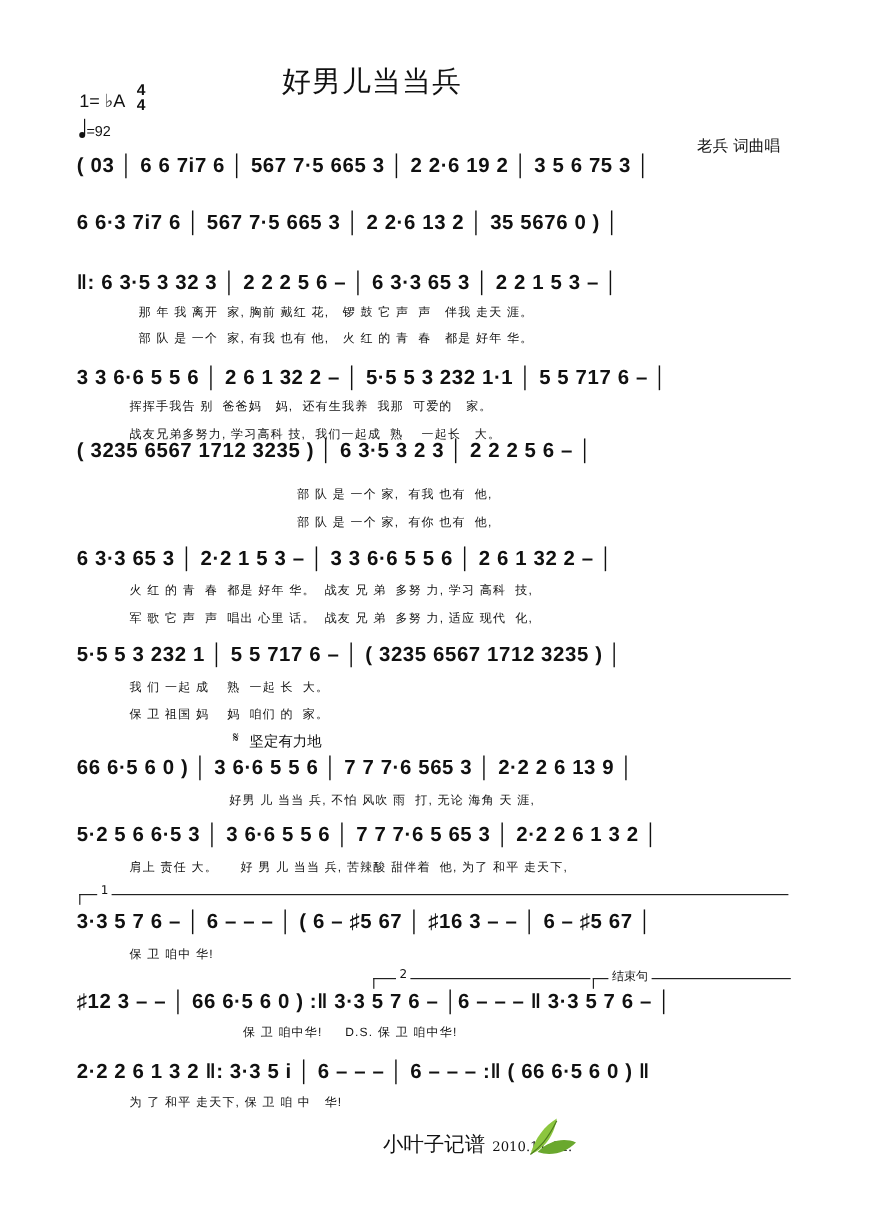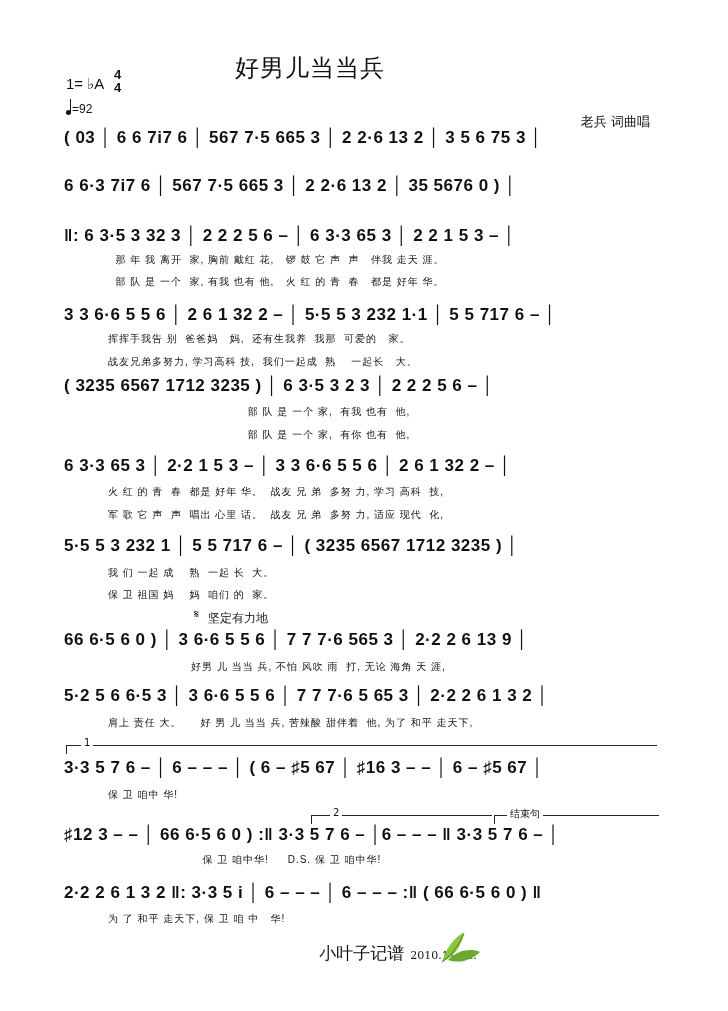--- a/index.html
+++ b/index.html
@@ -27,30 +27,30 @@
 <div class="key">1= ♭A</div>
 <div class="ts">
   <div>4</div>
   <div>4</div>
 </div>
 <div class="tempo">
   <span class="note"></span><span class="stem"></span><span>=92</span>
 </div>
 <div class="author">老兵  词曲唱</div>
 
-<div class="row" style="top:128px">( 03 │ 6 6 7i7 6 │ 567  7·5  665 3 │ 2 2·6  13 2 │ 3 5 6 75 3 │</div>
+<div class="row" style="top:128px">( 03 │ 6 6 7i7 6 │ 567  7·5  665 3 │ 2 2·6  19 2 │ 3 5 6 75 3 │</div>
 <div class="row" style="top:176px">6 6·3  7i7 6 │ 567  7·5  665  3 │ 2  2·6  13 2 │ 35  5676 0 ) │</div>
 <div class="row" style="top:226px">‖: 6  3·5  3 32  3 │ 2 2  2 5  6 – │ 6  3·3  65  3 │ 2 2  1 5  3 – │</div>
 <div class="lyr" style="top:253px">  那 年 我 离开  家, 胸前 戴红 花,   锣 鼓 它 声  声   伴我 走天 涯。</div>
 <div class="lyr" style="top:275px">  部 队 是 一个  家, 有我 也有 他,   火 红 的 青  春   都是 好年 华。</div>
 
 <div class="row" style="top:305px">3 3 6·6 5 5 6 │ 2 6 1 32 2 – │ 5·5 5 3 232 1·1 │ 5 5 717 6 – │</div>
 <div class="lyr" style="top:332px">挥挥手我告 别  爸爸妈   妈,  还有生我养  我那  可爱的   家。</div>
 <div class="lyr" style="top:355px">战友兄弟多努力, 学习高科 技,  我们一起成  熟    一起长   大。</div>
-<div class="row" style="top:376px">( 3235  6567  1712  3235 ) │ 6  3·5  3 2  3 │ 2 2  2 5  6 – │</div>
+<div class="row" style="top:366px">( 3235  6567  1712  3235 ) │ 6  3·5  3 2  3 │ 2 2  2 5  6 – │</div>
 <div class="lyr" style="top:405px">                                     部 队 是 一个 家,  有我 也有  他,</div>
 <div class="lyr" style="top:428px">                                     部 队 是 一个 家,  有你 也有  他,</div>
 
 <div class="row" style="top:456px">6  3·3  65 3 │ 2·2  1 5  3 – │ 3 3  6·6  5 5  6 │ 2 6  1 32  2 – │</div>
 <div class="lyr" style="top:485px">火 红 的 青  春  都是 好年 华。  战友 兄 弟  多努 力, 学习 高科  技,</div>
 <div class="lyr" style="top:508px">军 歌 它 声  声  唱出 心里 话。  战友 兄 弟  多努 力, 适应 现代  化,</div>
 <div class="row" style="top:536px">5·5  5 3  232  1 │ 5 5  717 6  – │ ( 3235  6567  1712  3235 ) │</div>
 <div class="lyr" style="top:566px">我 们 一起 成    熟  一起 长  大。</div>
 <div class="lyr" style="top:588px">保 卫 祖国 妈    妈  咱们 的  家。</div>
 

